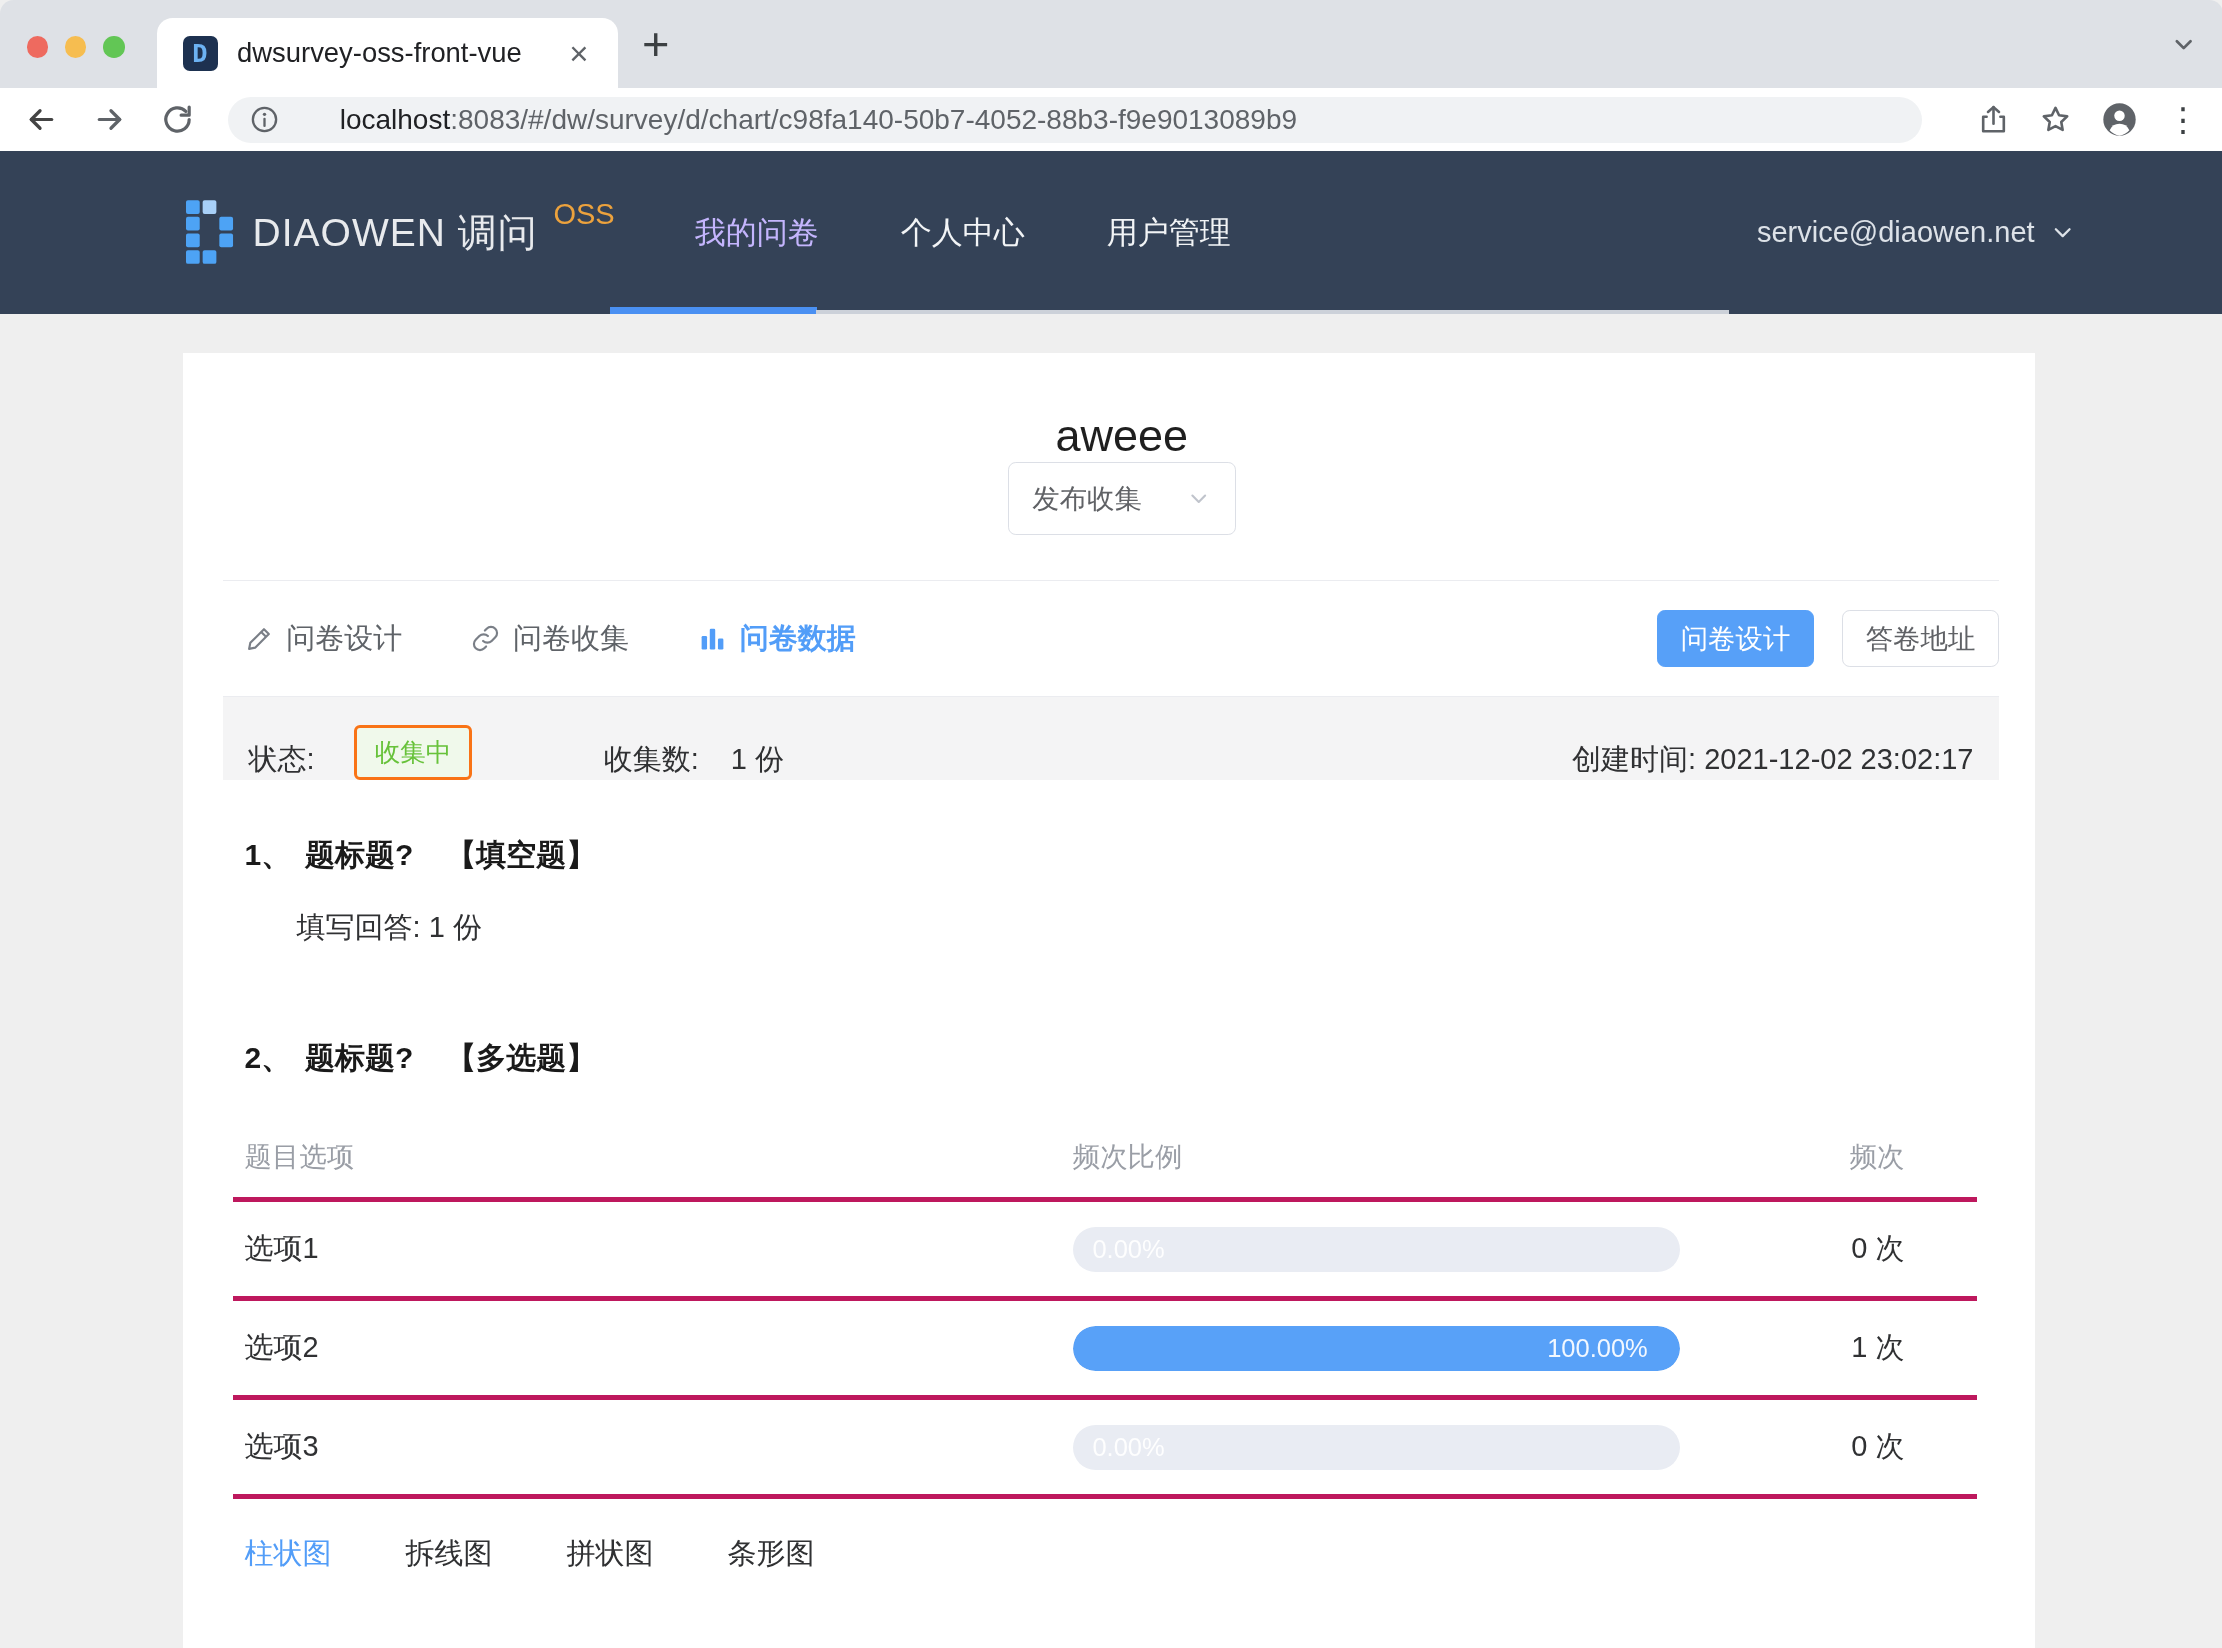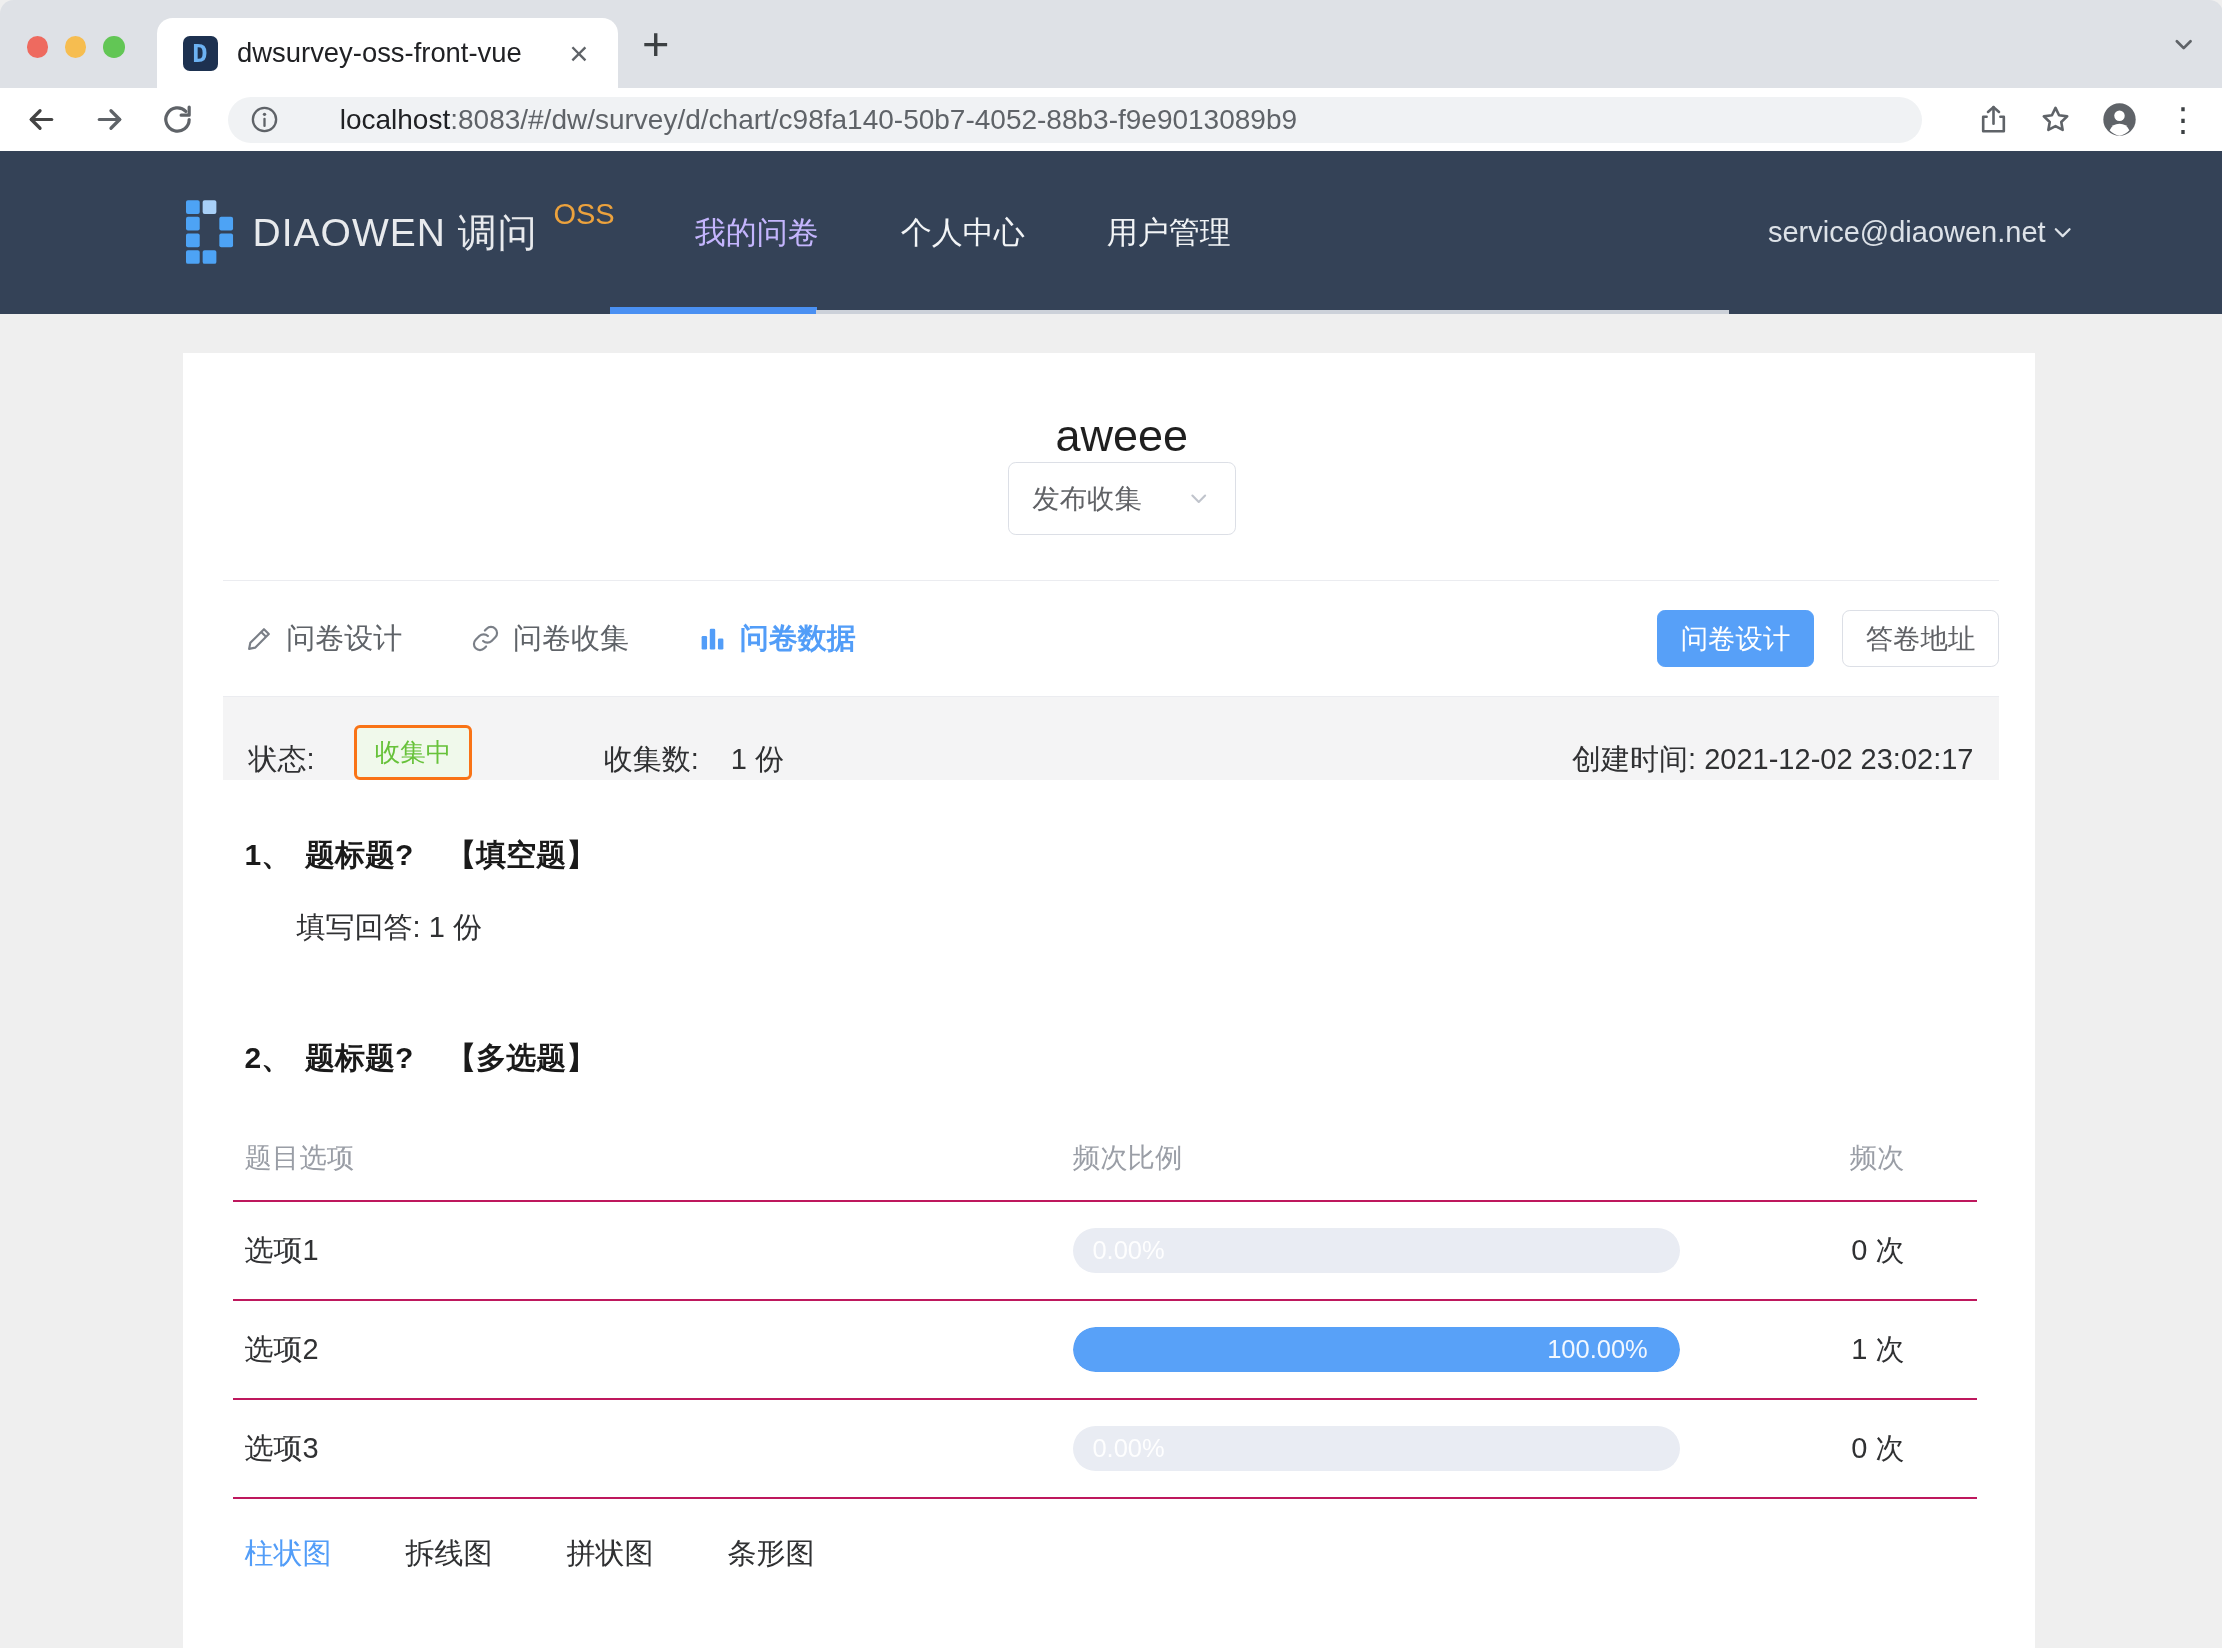--- a/index.html
+++ b/index.html
@@ -38,21 +38,21 @@
   
   .navbar { position:relative; height:163px; background:#344257; display:flex; align-items:center; }
   .logo { margin-left:186px; display:flex; align-items:center; }
   .brand { margin-left:17.6px; font-size:39px; letter-spacing:1px; color:#e8eaed; white-space:nowrap; }
   .oss { margin-left:15.7px; margin-bottom:37px; font-size:29px; color:#eca23d; }
   .menu { display:flex; margin-left:78px; gap:78px; list-style:none; }
   .menu-item { font-size:31px; color:#f2f4f6; padding:0 2px; cursor:pointer; }
   .menu-item.active { color:#c4b5fd; }
   .nav-underline { position:absolute; bottom:0; left:610px; width:207px; height:6.9px; background:#4a90f2; }
   .nav-grayline  { position:absolute; bottom:0; left:816px; width:913px; height:3.9px; background:#ccd1d9; }
-  .user { margin-left:auto; margin-right:147px; display:flex; align-items:center; gap:3px;
+  .user { margin-left:auto; margin-right:147px; display:flex; align-items:center; gap:14px;
           color:#dde2e8; font-size:29px; cursor:pointer; }
 
   
   .content { height:1335px; background:#efefef; }
   .card { margin-left:183px; margin-top:39px; width:1852px; height:1296px; background:#fff;
           padding:0 36px 0 40px; }
 
   .titlerow { display:flex; align-items:center; justify-content:space-between; padding:57px 0 0 21.6px;flex-direction:column; }
   .survey-title { font-size:45px; color:#1f1f1f; }
   .select { width:228px; height:73px; border:1px solid #dcdfe6; border-radius:7.8px; background:#fff;
@@ -88,21 +88,21 @@
   .created { margin-left:auto; }
 
   .qsection { padding-left:21.6px; }
   .qtitle { margin-top:55px; font-size:30px; font-weight:bold; color:#1a1a1a; }
   .qtitle .qname { margin-left:13.7px; }
   .qtitle .qtype { margin-left:33px; }
   .qanswer { margin-top:32px; padding-left:52px; font-size:29px; color:#303133; }
   .qtitle.q2 { margin-top:90px; }
 
   .otable { margin:37px 21.6px 0 9.8px; }
-  .trow { display:flex; align-items:center; border-bottom:2px solid #be185d; }
+  .trow { display:flex; align-items:center; border-bottom:5px solid #be185d; }
   .trow.head { height:86px; font-size:27.4px; color:#9a9ea6; }
   .trow.body { height:99px; font-size:29px; color:#303133; }
   .col-opt { width:840px; padding-left:11.8px; }
   .col-bar { width:607px; }
   .col-cnt { flex:1; text-align:right; padding-right:73px; }
   .bartrack { position:relative; width:607px; height:45px; border-radius:22.5px; background:#e9ecf3; overflow:hidden; }
   .bar-fill { position:absolute; left:0; top:0; bottom:0; border-radius:22.5px; background:#58a1f8; }
   .bar-label { position:absolute; left:19.6px; top:0; height:45px; line-height:45px;
                font-size:25.5px; color:rgba(255,255,255,0.92); z-index:1; }
   .bar-label.right { left:auto; right:32px; }

